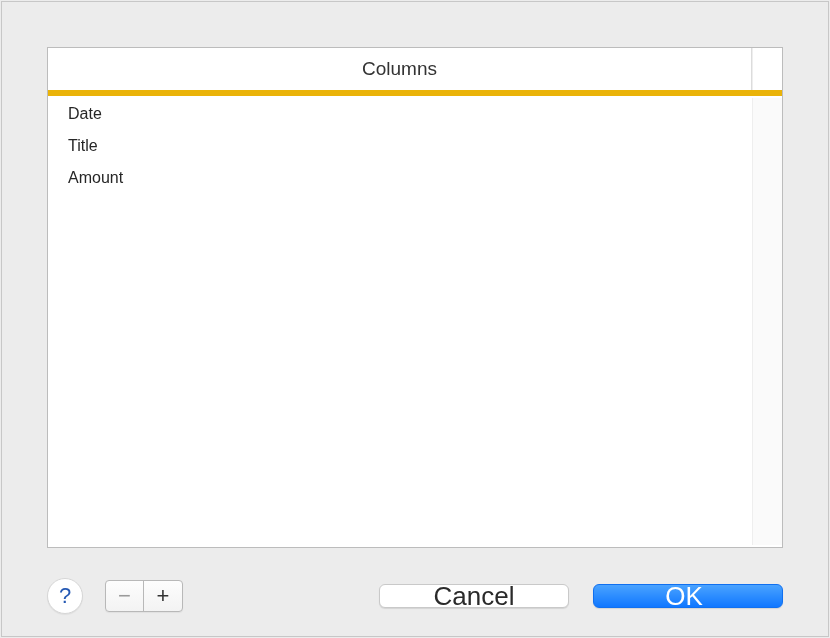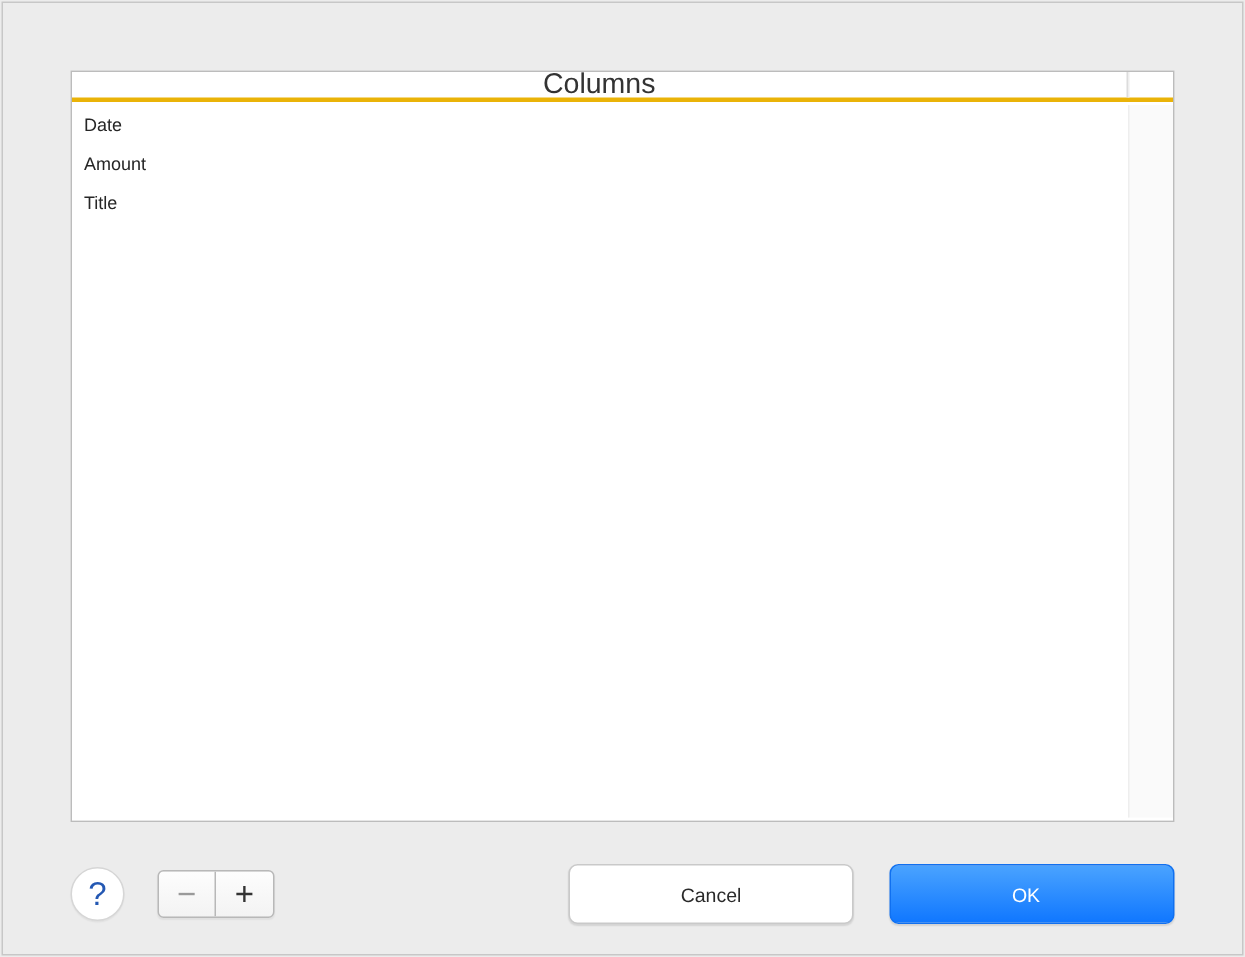--- a/index.html
+++ b/index.html
@@ -27,23 +27,23 @@
     .table-container {
       flex: 1;
       background: #ffffff;
       border: 1px solid #bcbcbc;
       display: flex;
       flex-direction: column;
       overflow: hidden;
     }
     .table-header-row {
       display: flex;
-      border-bottom: 3px solid #eab308;
+      border-bottom: 6px solid #eab308;
       background: #ffffff;
-      height: 20px;
+      height: 48px;
       align-items: center;
     }
     .table-header-main {
       flex: 1;
       text-align: center;
       font-size: 19px;
       color: #333;
       border-right: 1px solid #dcdcdc;
       height: 100%;
       display: flex;
@@ -58,23 +58,23 @@
     .table-body {
       flex: 1;
       background: #ffffff;
       padding: 2px 0;
       display: flex;
     }
     .table-rows {
       flex: 1;
     }
     .table-row {
-      font-size: 12px;
+      font-size: 16px;
       color: #262626;
-      padding: 4px 8px;
+      padding: 4px 20px;
       line-height: 1.5;
     }
     .scrollbar-track {
       width: 30px;
       background: #fafafa;
       border-left: 1px solid #eee;
     }
     .footer {
       display: flex;
       align-items: center;
@@ -116,24 +116,24 @@
       cursor: pointer;
     }
     .add-remove-btn.remove {
       border-right: 1px solid #b8b8b8;
       color: #9a9a9a;
     }
     .spacer {
       flex: 1;
     }
     .btn {
-      height: 40px;
+      height: 24px;
       padding: 0 20px;
       border-radius: 6px;
-      font-size: 13px;
+      font-size: 26px;
       display: flex;
       align-items: center;
       justify-content: center;
       cursor: pointer;
       min-width: 190px;
       box-shadow: 0 1px 1px rgba(0,0,0,0.1);
     }
     .btn-cancel {
       background: #ffffff;
       border: 1px solid #c9c9c9;
@@ -152,22 +152,22 @@
 
 <div class="dialog">
   <div class="table-container">
     <div class="table-header-row">
       <div class="table-header-main">Columns</div>
       <div class="table-header-end"></div>
     </div>
     <div class="table-body">
       <div class="table-rows">
         <div class="table-row">Date</div>
+        <div class="table-row">Title</div>
         <div class="table-row">Amount</div>
-        <div class="table-row">Title</div>
       </div>
       <div class="scrollbar-track"></div>
     </div>
   </div>
   <div class="footer">
     <div class="help-button">
       <span>?</span>
     </div>
     <div class="add-remove-group">
       <div class="add-remove-btn remove">

